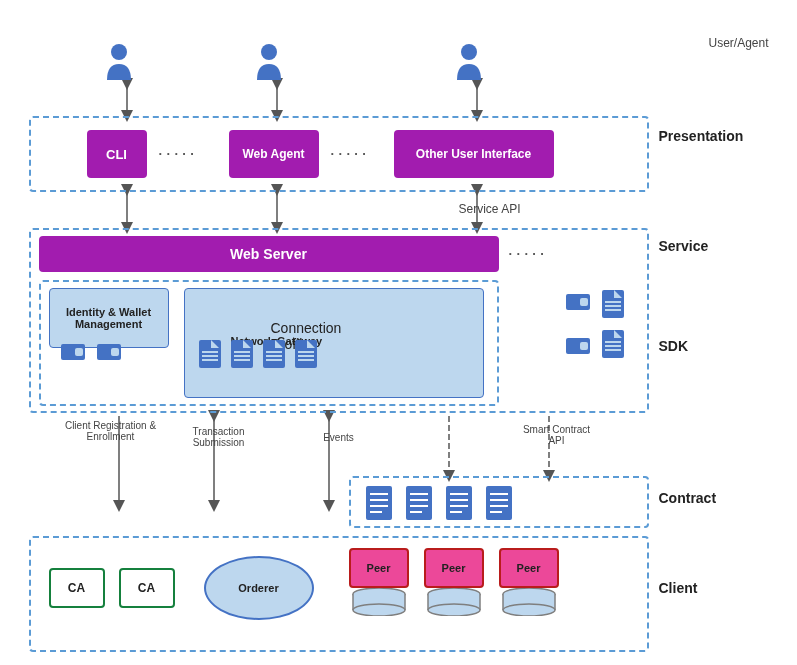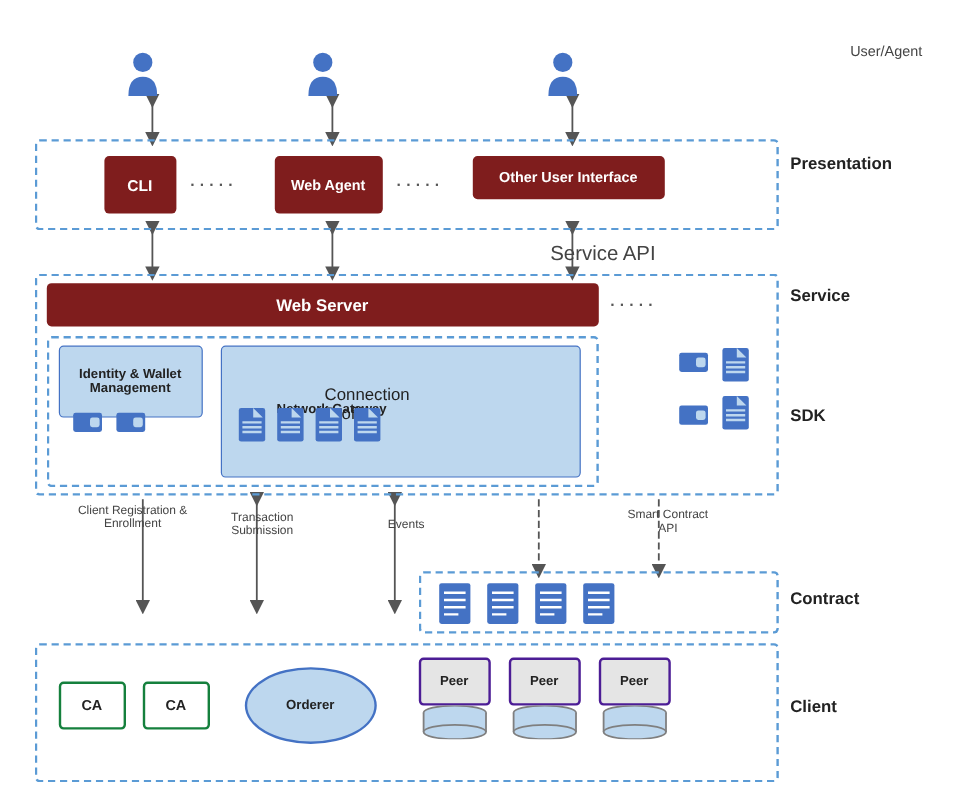--- a/index.html
+++ b/index.html
@@ -30,21 +30,21 @@
     .layer-label {
       position: absolute;
       font-weight: bold;
       font-size: 14px;
       color: #222;
     }
 
     
     .box {
       position: absolute;
-      background: #7f1d1d;
+      background: #a21caf;
       color: #fff;
       border-radius: 4px;
       display: flex;
       align-items: center;
       justify-content: center;
       text-align: center;
       font-size: 12px;
       font-weight: bold;
     }
 
@@ -80,22 +80,22 @@
 
     
     .sdk-box {
       position: absolute;
       border: 2px dashed #5b9bd5;
       border-radius: 4px;
     }
 
     
     .peer-box {
-      background: #e5e5e5;
-      border: 2px solid #4c1d95;
+      background: #ec4899;
+      border: 2px solid #b91c1c;
       border-radius: 4px;
       position: absolute;
       display: flex;
       flex-direction: column;
       align-items: center;
       justify-content: center;
       font-size: 11px;
       font-weight: bold;
     }
 
@@ -190,23 +190,23 @@
   <div class="layer-label" style="top:100px;left:640px;">Presentation</div>
 
   <div class="box" style="top:102px;left:68px;width:60px;height:48px;font-size:13px;">CLI</div>
 
   <div class="dots" style="top:118px;left:140px;font-size:13px;">· · · · ·</div>
 
   <div class="box" style="top:102px;left:210px;width:90px;height:48px;">Web Agent</div>
 
   <div class="dots" style="top:118px;left:312px;font-size:13px;">· · · · ·</div>
 
-  <div class="box" style="top:102px;left:375px;width:160px;height:36px;">Other User Interface</div>
-
-  <div style="position:absolute;top:174px;left:440px;font-size:17px;color:#444;">Service API</div>
+  <div class="box" style="top:102px;left:375px;width:160px;height:48px;">Other User Interface</div>
+
+  <div style="position:absolute;top:174px;left:440px;font-size:12px;color:#444;">Service API</div>
 
   <div class="layer" style="top:200px;left:10px;width:620px;height:185px;">
   </div>
   <div class="layer-label" style="top:210px;left:640px;">Service</div>
 
   <div class="layer-label" style="top:310px;left:640px;">SDK</div>
 
   <div class="box" style="top:208px;left:20px;width:460px;height:36px;font-size:14px;">Web Server</div>
 
   <div class="dots" style="top:218px;left:490px;font-size:13px;">· · · · ·</div>

